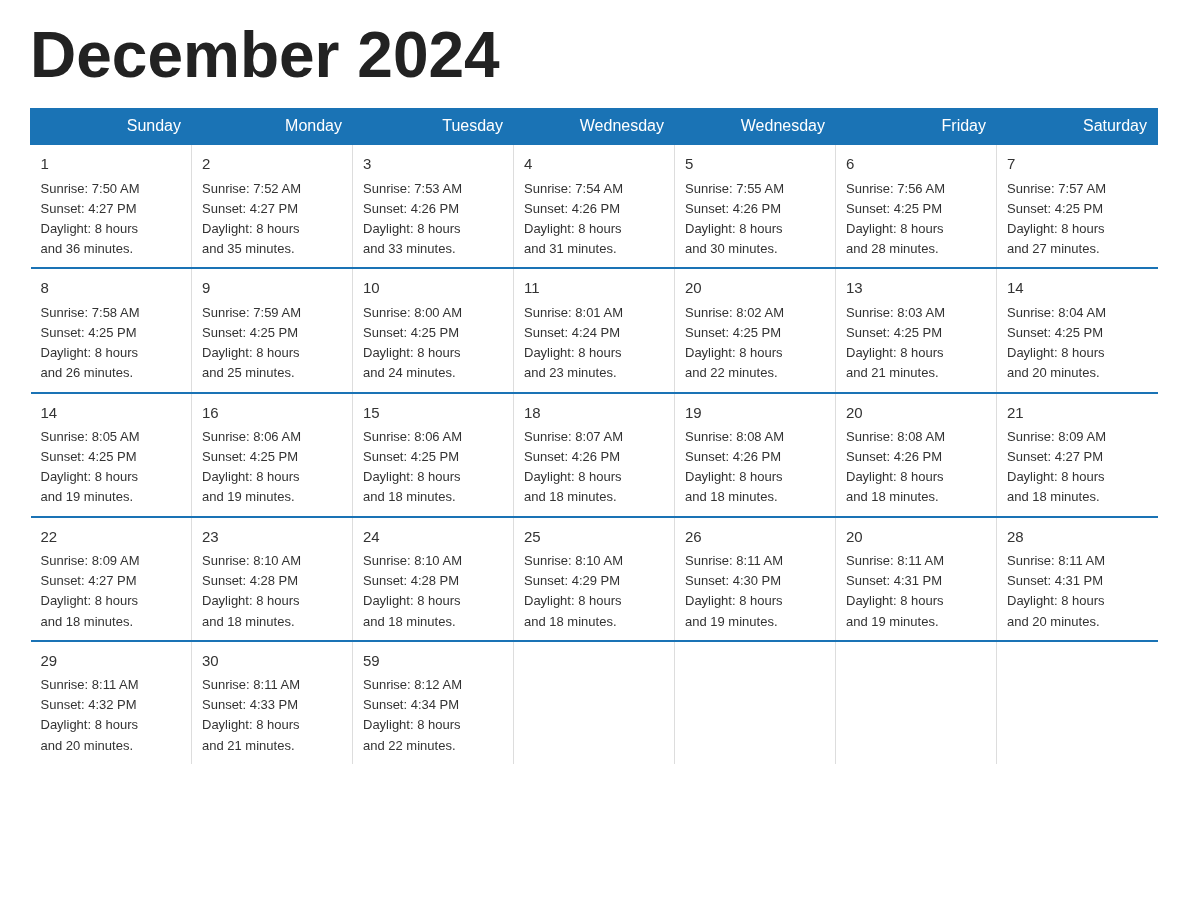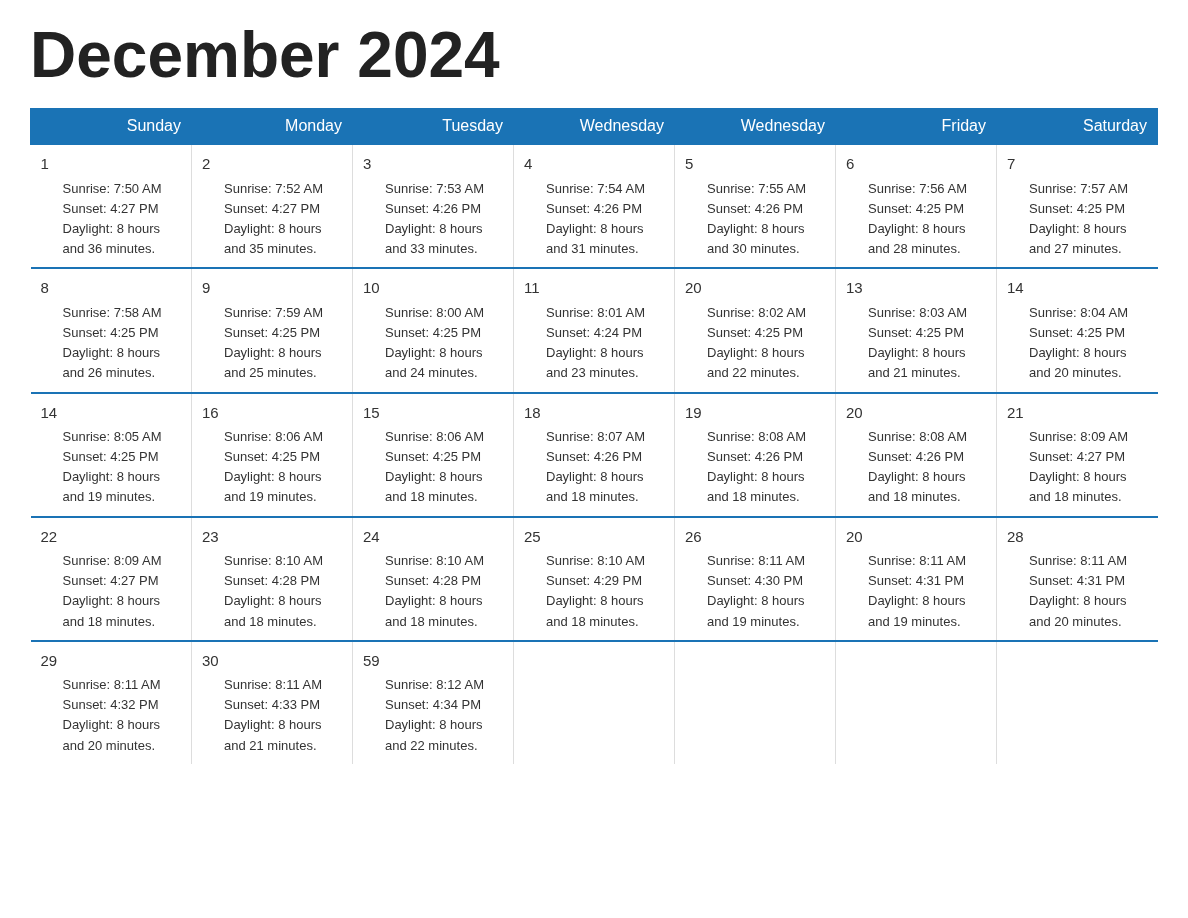--- a/index.html
+++ b/index.html
@@ -93,21 +93,20 @@
     }
     .day-number {
       font-size: 15px;
       font-weight: normal;
       margin-bottom: 3px;
       display: block;
     }
     .day-info {
       font-size: 13px;
       line-height: 1.55;
-      margin-left: 22px;
     }
     .empty-cell {
       background: #fff;
     }
   </style>
 </head>
 <body>
 
 <div class="header">
   <div class="title-block">

